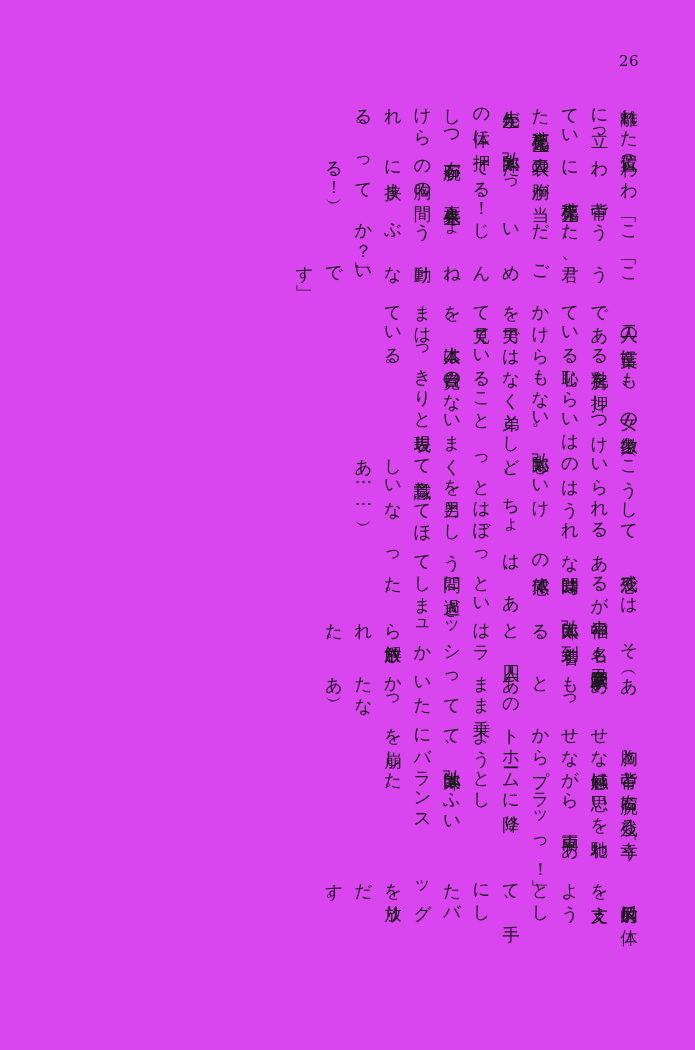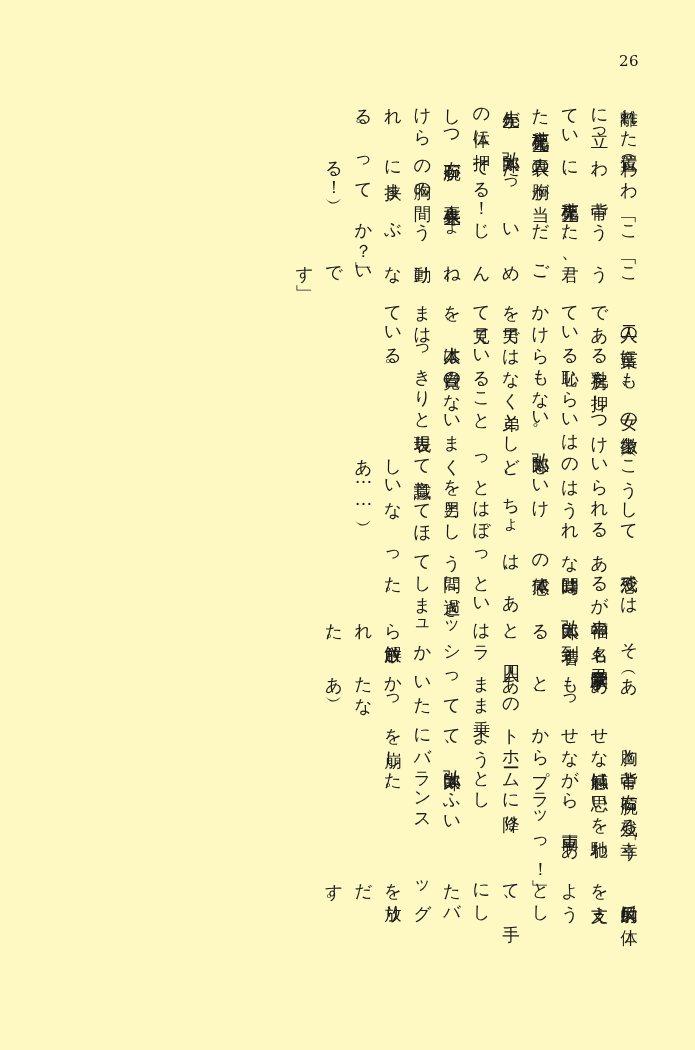--- a/index.html
+++ b/index.html
@@ -11,21 +11,21 @@
     width: 695px;
     height: 1050px;
     overflow: hidden;
     font-family: "DejaVu Serif", "Liberation Serif", serif;
     color: #1a1a1a;
   }
   .page {
     position: relative;
     width: 695px;
     height: 1050px;
-    background: #fef9c3;
+    background: #d946ef;
     box-sizing: border-box;
     padding-left: 28px;
   }
   .page-number {
     position: absolute;
     top: 52px;
     right: 56px;
     font-size: 15px;
     letter-spacing: 0.5px;
     color: #141414;

